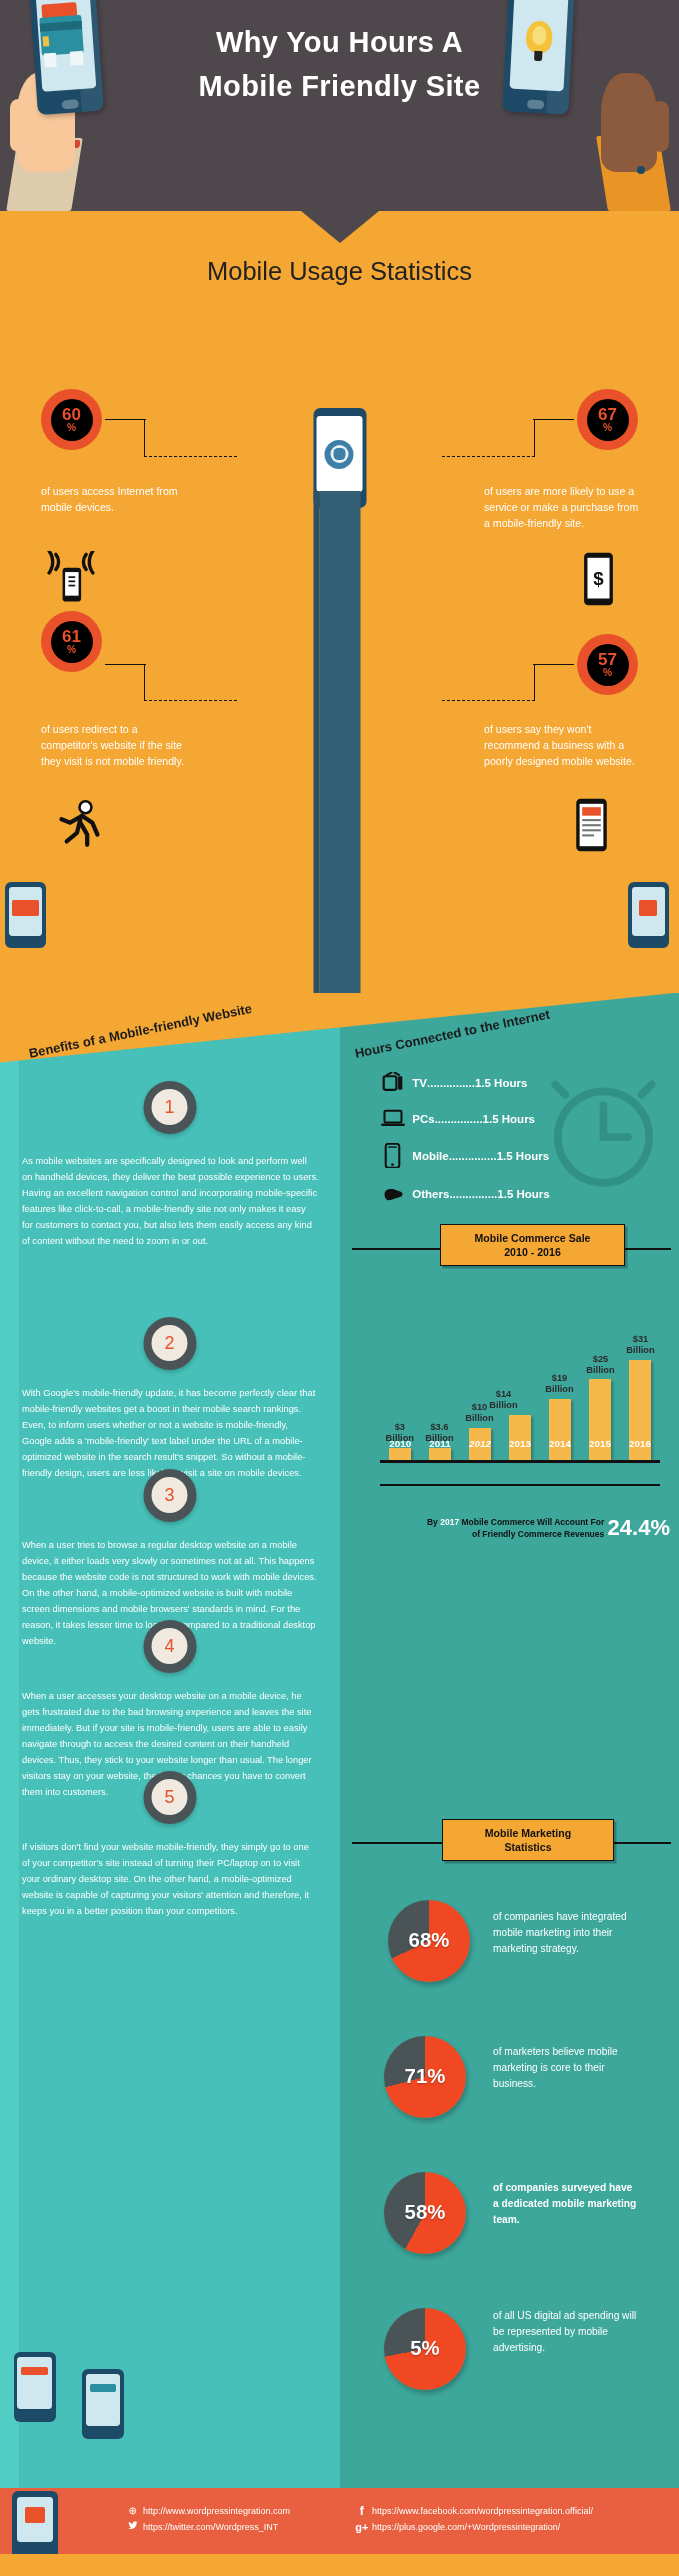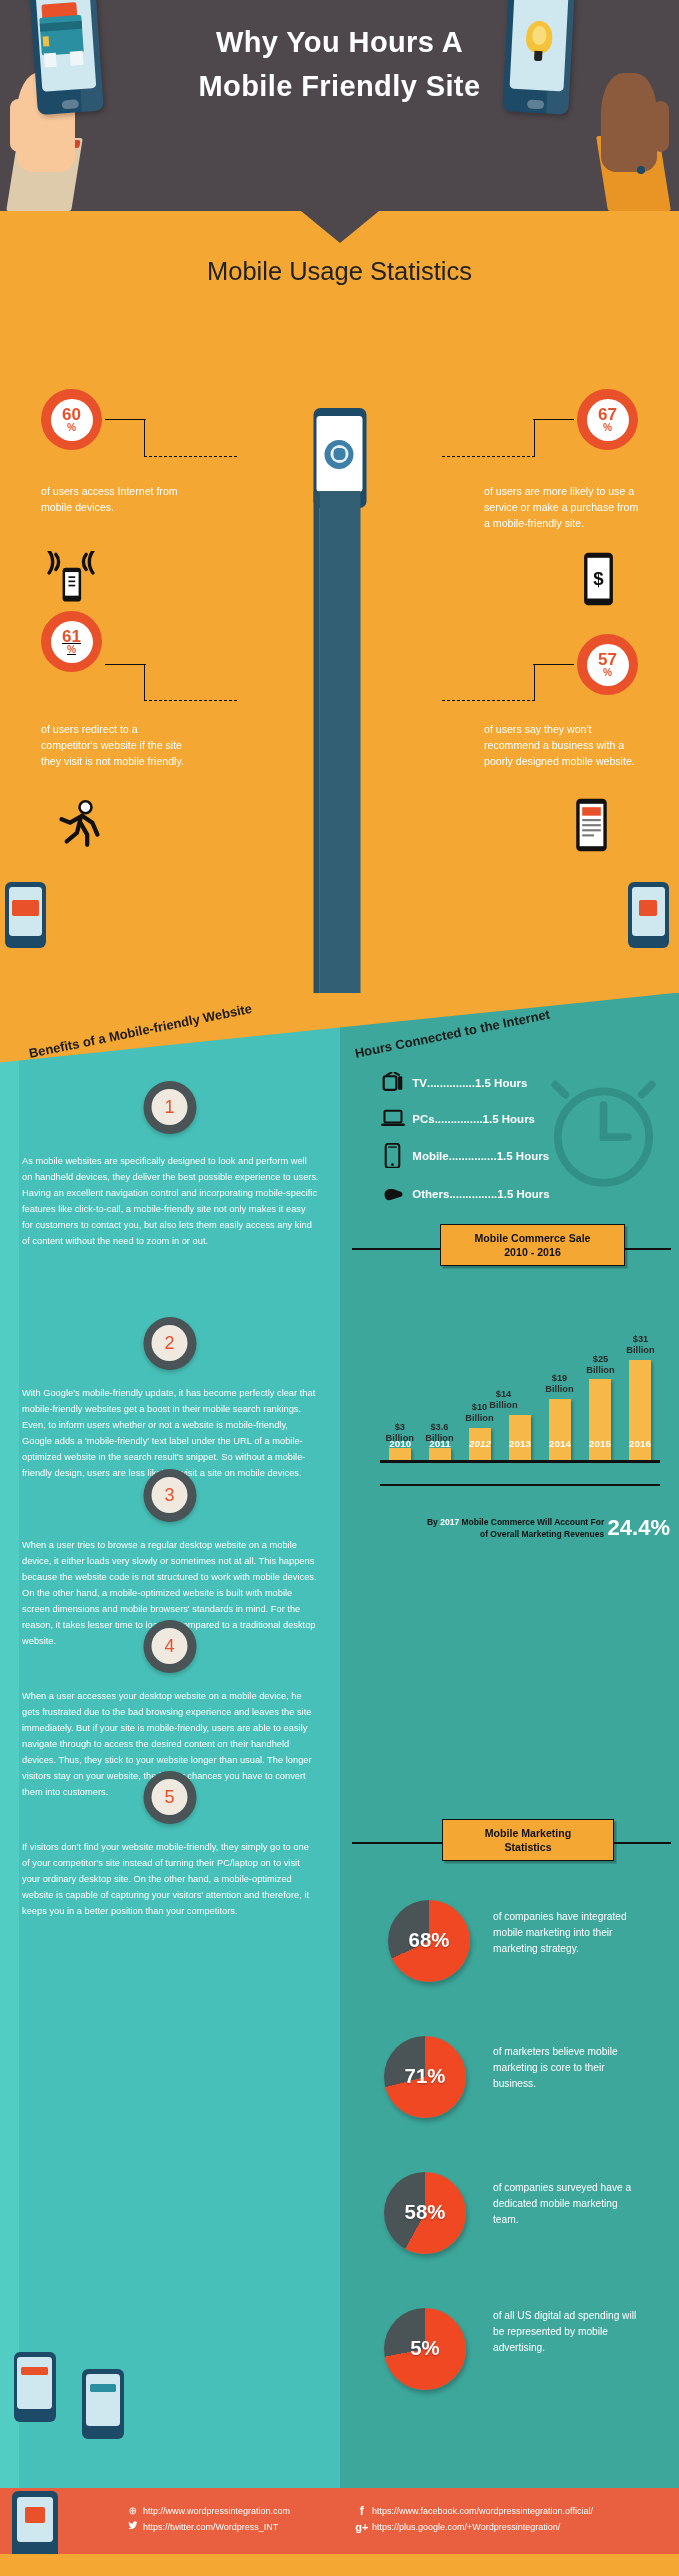--- a/index.html
+++ b/index.html
@@ -21,21 +21,21 @@
   .phone .sheen{position:absolute;right:0;top:0;width:34%;height:100%;background:rgba(255,255,255,.08);border-radius:0 8.5px 8.5px 0;}
   .palm{position:absolute;background:#f8c79a;border-radius:40% 40% 15.3px 15.3px;}
   .cuff{position:absolute;border-radius:2.5px;}
 
   
   #orange{position:relative;background:#f5a733;padding-top:8.5px;height:773px;}
   #orange h2{margin:0;padding-top:37px;text-align:center;font-size:25.5px;color:#222;font-weight:normal;}
   .statcircle{position:absolute;width:61px;height:61px;border-radius:50%;
     background:#e8512a;display:flex;align-items:center;justify-content:center;
     box-shadow:0 0 0 0 rgba(0,0,0,0);}
-  .statcircle .inner{width:42px;height:42px;border-radius:50%;background:#ffffff;
+  .statcircle .inner{width:42px;height:42px;border-radius:50%;background:#000000;
     display:flex;flex-direction:column;align-items:center;justify-content:center;line-height:1;}
   .statcircle .num{color:#e8512a;font-size:17px;font-weight:bold;}
   .statcircle .pct{color:#e8512a;font-size:10.2px;font-weight:bold;margin-top:-0.8px;}
   .stattext{position:absolute;color:#fff;font-size:10.6px;line-height:16px;width:149px;}
   .connector{position:absolute;border-top:1.7px solid #111;}
   .connectorv{position:absolute;border-left:1.7px solid #111;}
   .dashline{position:absolute;border-top:1.7px dashed #111;}
 
   .centerphone{position:absolute;left:50%;transform:translateX(-50%);top:197px;width:53px;height:100px;
     background:#1d4a66;border-radius:6.8px;}
@@ -397,21 +397,21 @@
       </div>
 
     <div class="rline" style="left:380px;top:491px;width:280px;"></div>
     <div style="position:absolute;left:364px;top:504px;width:306px;display:flex;align-items:center;margin-top:18px;">
       <div style="flex:1;text-align:right;font-size:8.5px;font-weight:bold;color:#111;line-height:12px;">
         <div>
           <span>By</span>
           <span style="color:#fff;">2017</span>
           <span>Mobile Commerce Will Account For</span>
         </div>
-        <div>of Overall Marketing Revenues</div>
+        <div>of Friendly Commerce Revenues</div>
       </div>
       <div style="font-size:22px;font-weight:bold;color:#fff;margin-left:3.4px;white-space:nowrap;">24.4%</div>
     </div>
 
     <div class="rline" style="left:352px;top:849px;width:319px;"></div>
     <div class="ribbon" style="left:442px;top:826px;width:153px;">
       <div>Mobile Marketing</div>
       <div>Statistics</div>
     </div>
 
@@ -421,21 +421,21 @@
     <div class="pietext" style="left:493px;top:916px;">of companies have integrated mobile marketing into their marketing strategy.</div>
 
     <div class="pie" id="pie1" style="left: 384px; top: 1043px; background: conic-gradient(rgb(239, 72, 35) 0deg, rgb(239, 72, 35) 255.6deg, rgb(74, 84, 87) 255.6deg, rgb(74, 84, 87) 360deg);">
       <span class="pv">71%</span>
     </div>
     <div class="pietext" style="left:493px;top:1051px;">of marketers believe mobile marketing is core to their business.</div>
 
     <div class="pie" id="pie2" style="left: 384px; top: 1179px; background: conic-gradient(rgb(239, 72, 35) 0deg, rgb(239, 72, 35) 208.8deg, rgb(74, 84, 87) 208.8deg, rgb(74, 84, 87) 360deg);">
       <span class="pv">58%</span>
     </div>
-    <div class="pietext" style="left:493px;top:1187px;">of companies surveyed have a dedicated mobile marketing team.</div>
+    <div class="pietext" style="left:493px;top:1187px;font-weight:bold;">of companies surveyed have a dedicated mobile marketing team.</div>
 
     <div class="pie" id="pie3" style="left: 384px; top: 1315px; background: conic-gradient(rgb(239, 72, 35) 0deg, rgb(239, 72, 35) 259.2deg, rgb(74, 84, 87) 259.2deg, rgb(74, 84, 87) 360deg);">
       <span class="pv">5%</span>
     </div>
     <div class="pietext" style="left:493px;top:1315px;">of all US digital ad spending will be represented by mobile advertising.</div>
   </div>
 
   <div id="footer">
     <div class="fphone">
       <div style="position:absolute;left:10%;top:10%;width:80%;height:72%;background:#cfe7ee;border-radius:3.4px;"></div>

